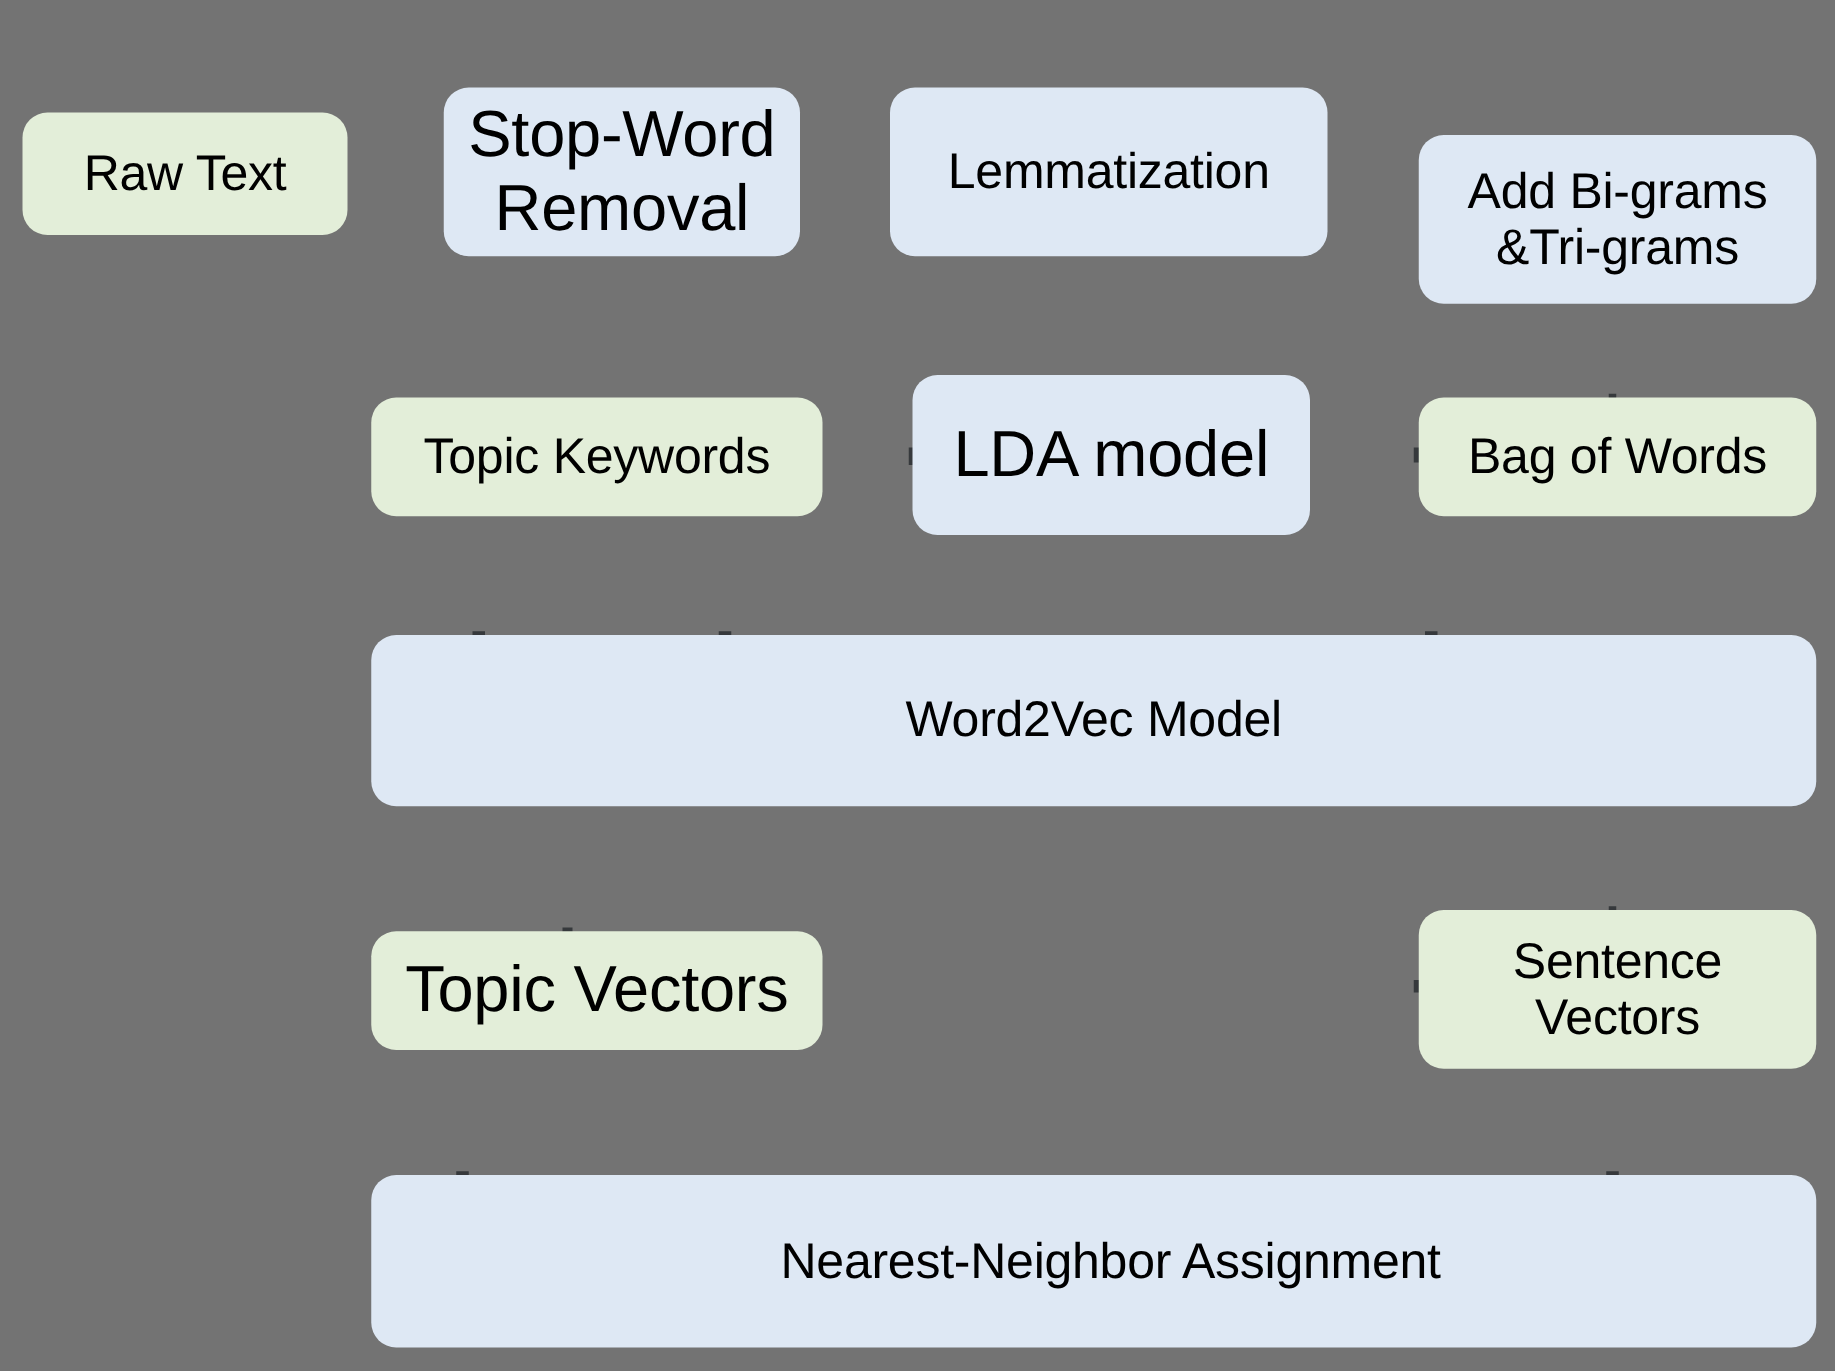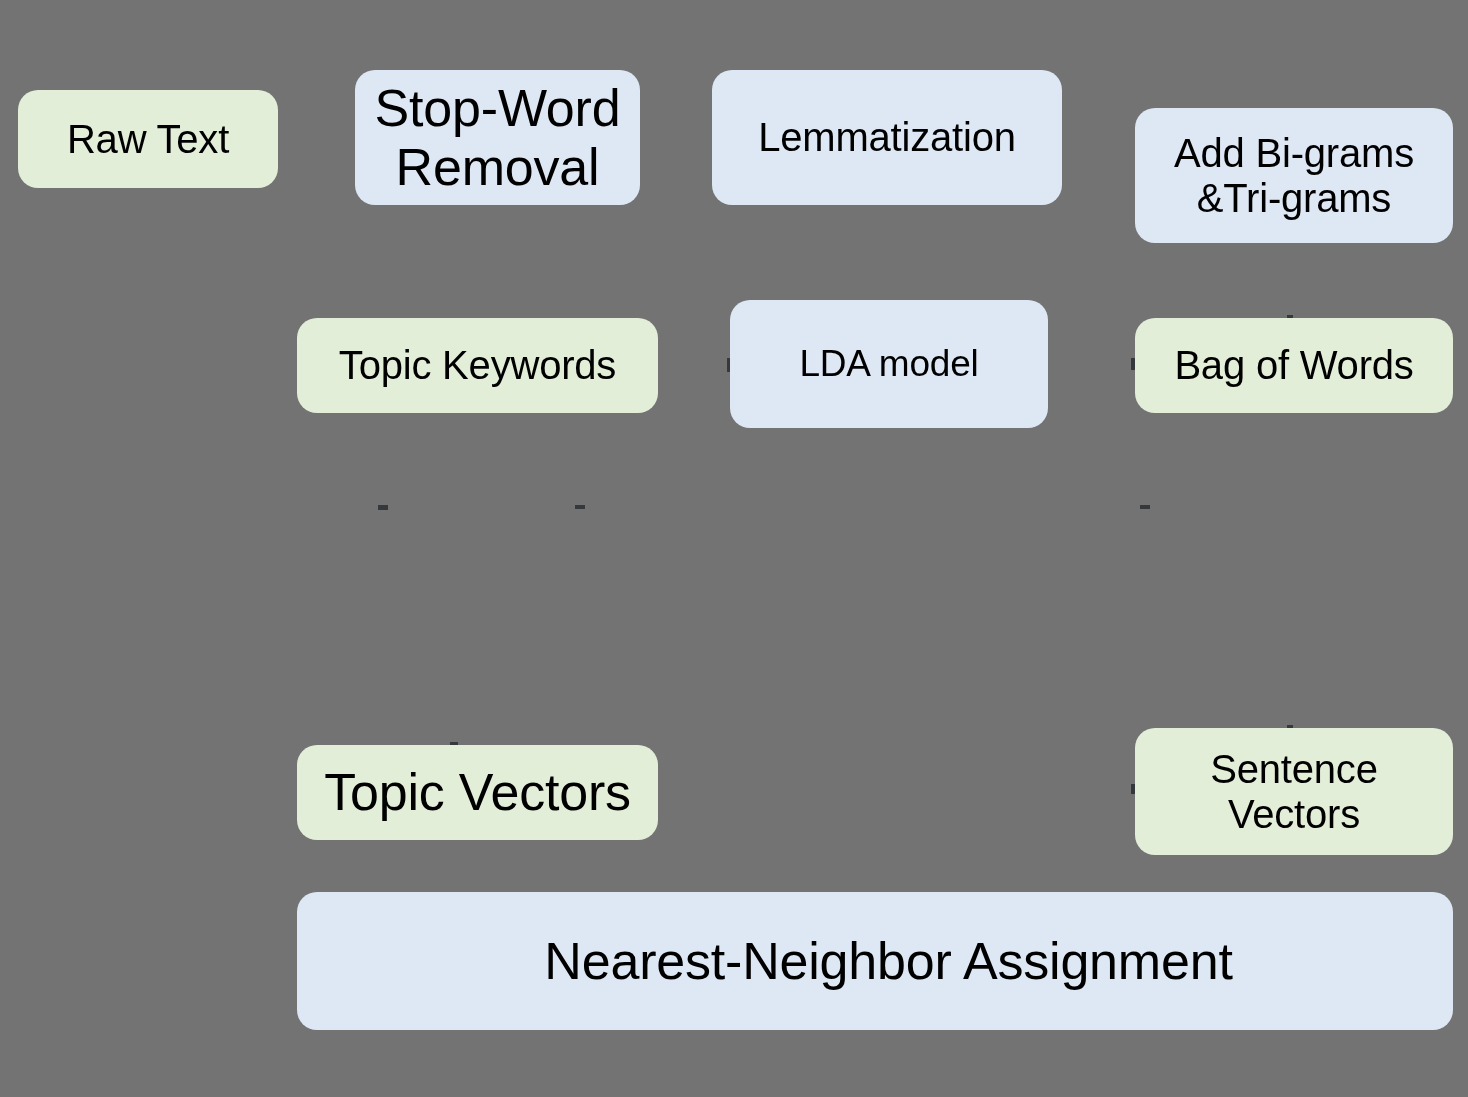--- a/index.html
+++ b/index.html
@@ -59,19 +59,20 @@
     <div class="stub" style="left: 450px; top: 742px; width: 8px; height: 4px;"></div>
     <div class="stub" style="left: 365px; top: 937px; width: 10px; height: 4px;"></div>
     <div class="stub" style="left: 1285px; top: 937px; width: 10px; height: 4px;"></div>
     <div class="node fill-green" style="left: 18px; top: 90px; width: 260px; height: 98px; font-size: 40px;">Raw Text</div>
     <div class="node fill-blue" style="left: 355px; top: 70px; width: 285px; height: 135px; font-size: 52px;">Stop-Word
 Removal</div>
     <div class="node fill-blue" style="left: 712px; top: 70px; width: 350px; height: 135px; font-size: 40px;">Lemmatization</div>
     <div class="node fill-blue" style="left: 1135px; top: 68px; width: 318px; height: 135px; font-size: 40px; margin-top: 40px;">Add Bi-grams
 &amp;Tri-grams</div>
     <div class="node fill-green" style="left: 297px; top: 318px; width: 361px; height: 95px; font-size: 40px;">Topic Keywords</div>
-    <div class="node fill-blue" style="left: 730px; top: 300px; width: 318px; height: 128px; font-size: 37px;">LDA model</div>
+    <div class="node fill-blue" style="left: 730px; top: 300px; width: 318px; height: 128px; font-size: 52px;">LDA model</div>
     <div class="node fill-green" style="left: 1135px; top: 318px; width: 318px; height: 95px; font-size: 40px;">Bag of Words</div>
+    <div class="node fill-blue" style="left: 297px; top: 508px; width: 1156px; height: 137px; font-size: 40px;">Word2Vec Model</div>
     <div class="node fill-green" style="left: 297px; top: 745px; width: 361px; height: 95px; font-size: 52px;">Topic Vectors</div>
     <div class="node fill-green" style="left: 1135px; top: 728px; width: 318px; height: 127px; font-size: 40px;">Sentence
 Vectors</div>
-    <div class="node fill-blue" style="left: 297px; top: 892px; width: 1156px; height: 138px; font-size: 52px; padding-left: 37px;">Nearest-Neighbor Assignment</div>
+    <div class="node fill-blue" style="left: 297px; top: 940px; width: 1156px; height: 138px; font-size: 40px; padding-left: 37px;">Nearest-Neighbor Assignment</div>
   </div>
 
 </body></html>

